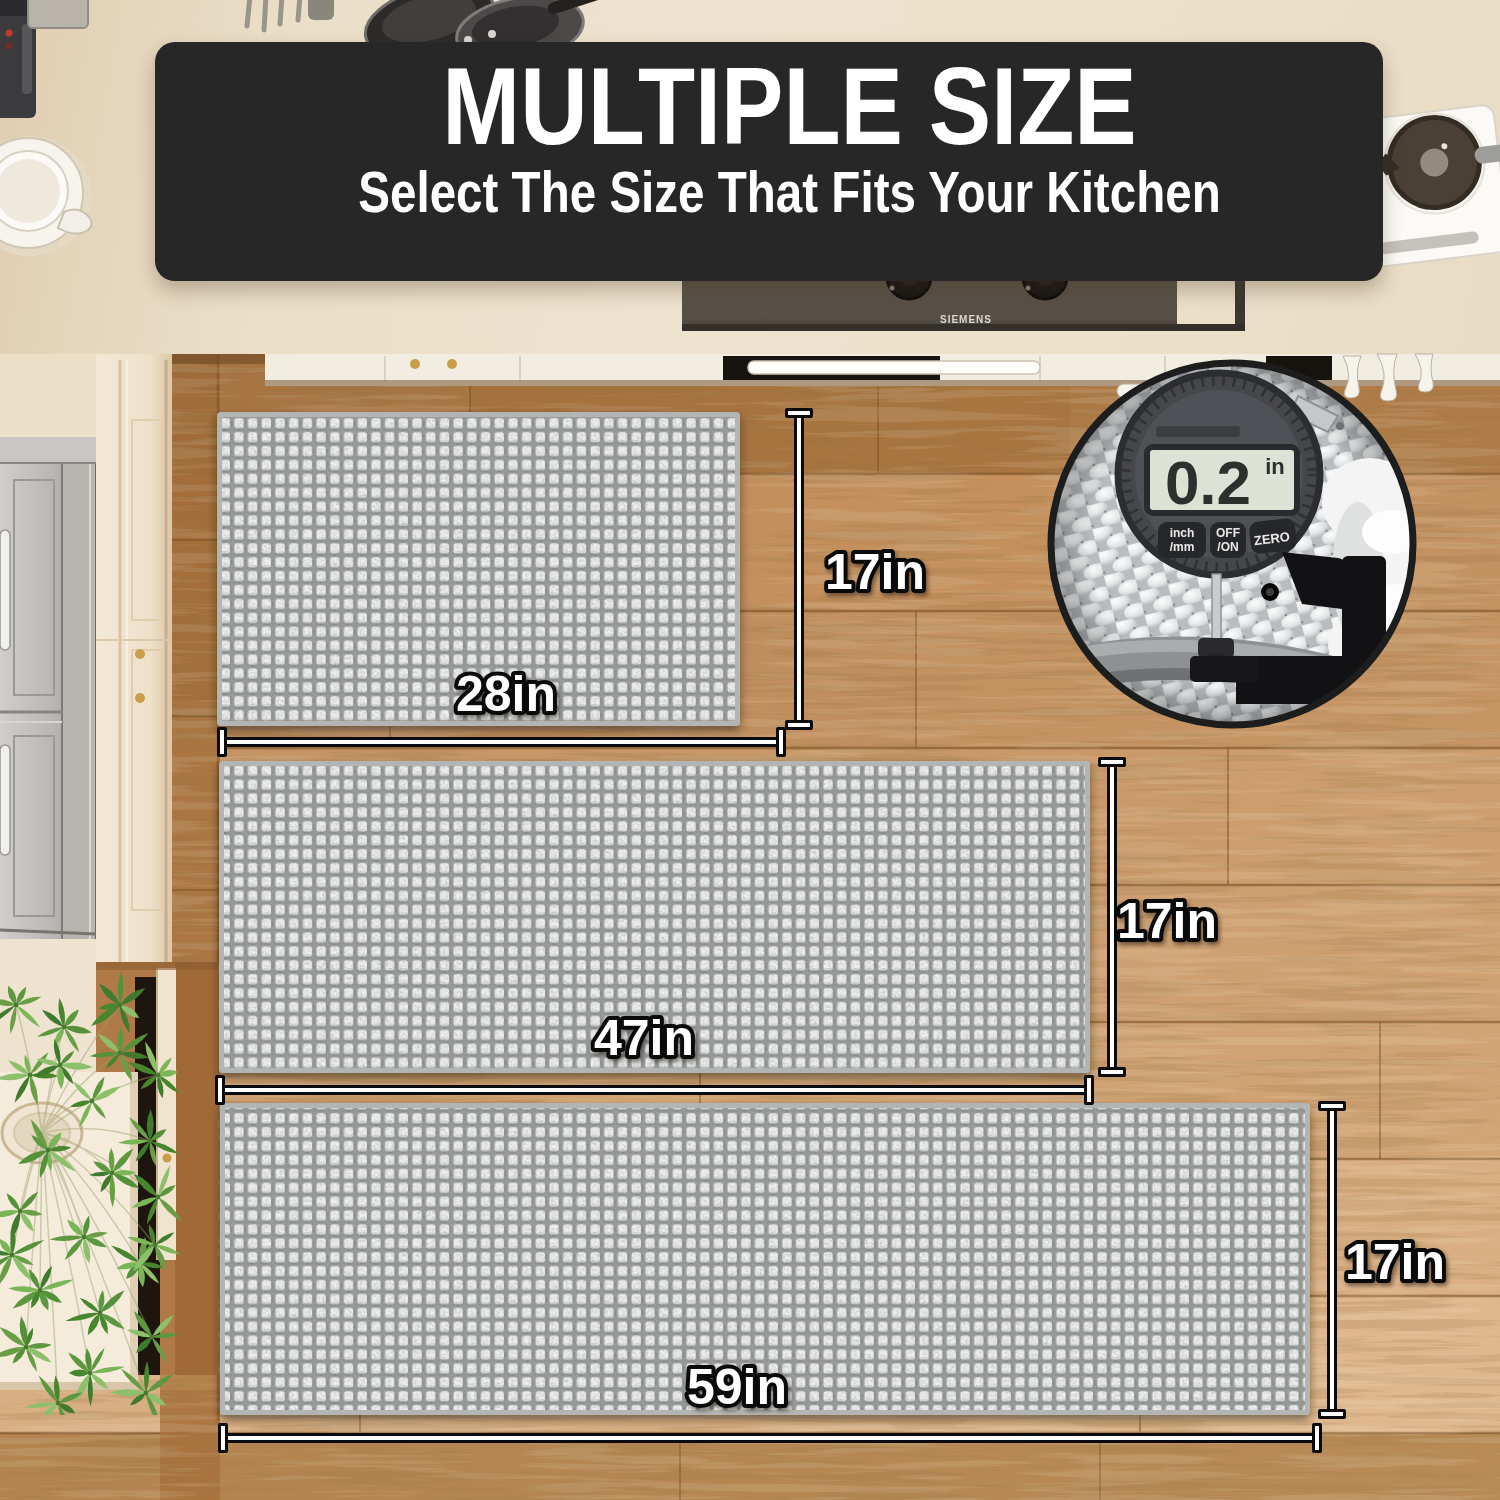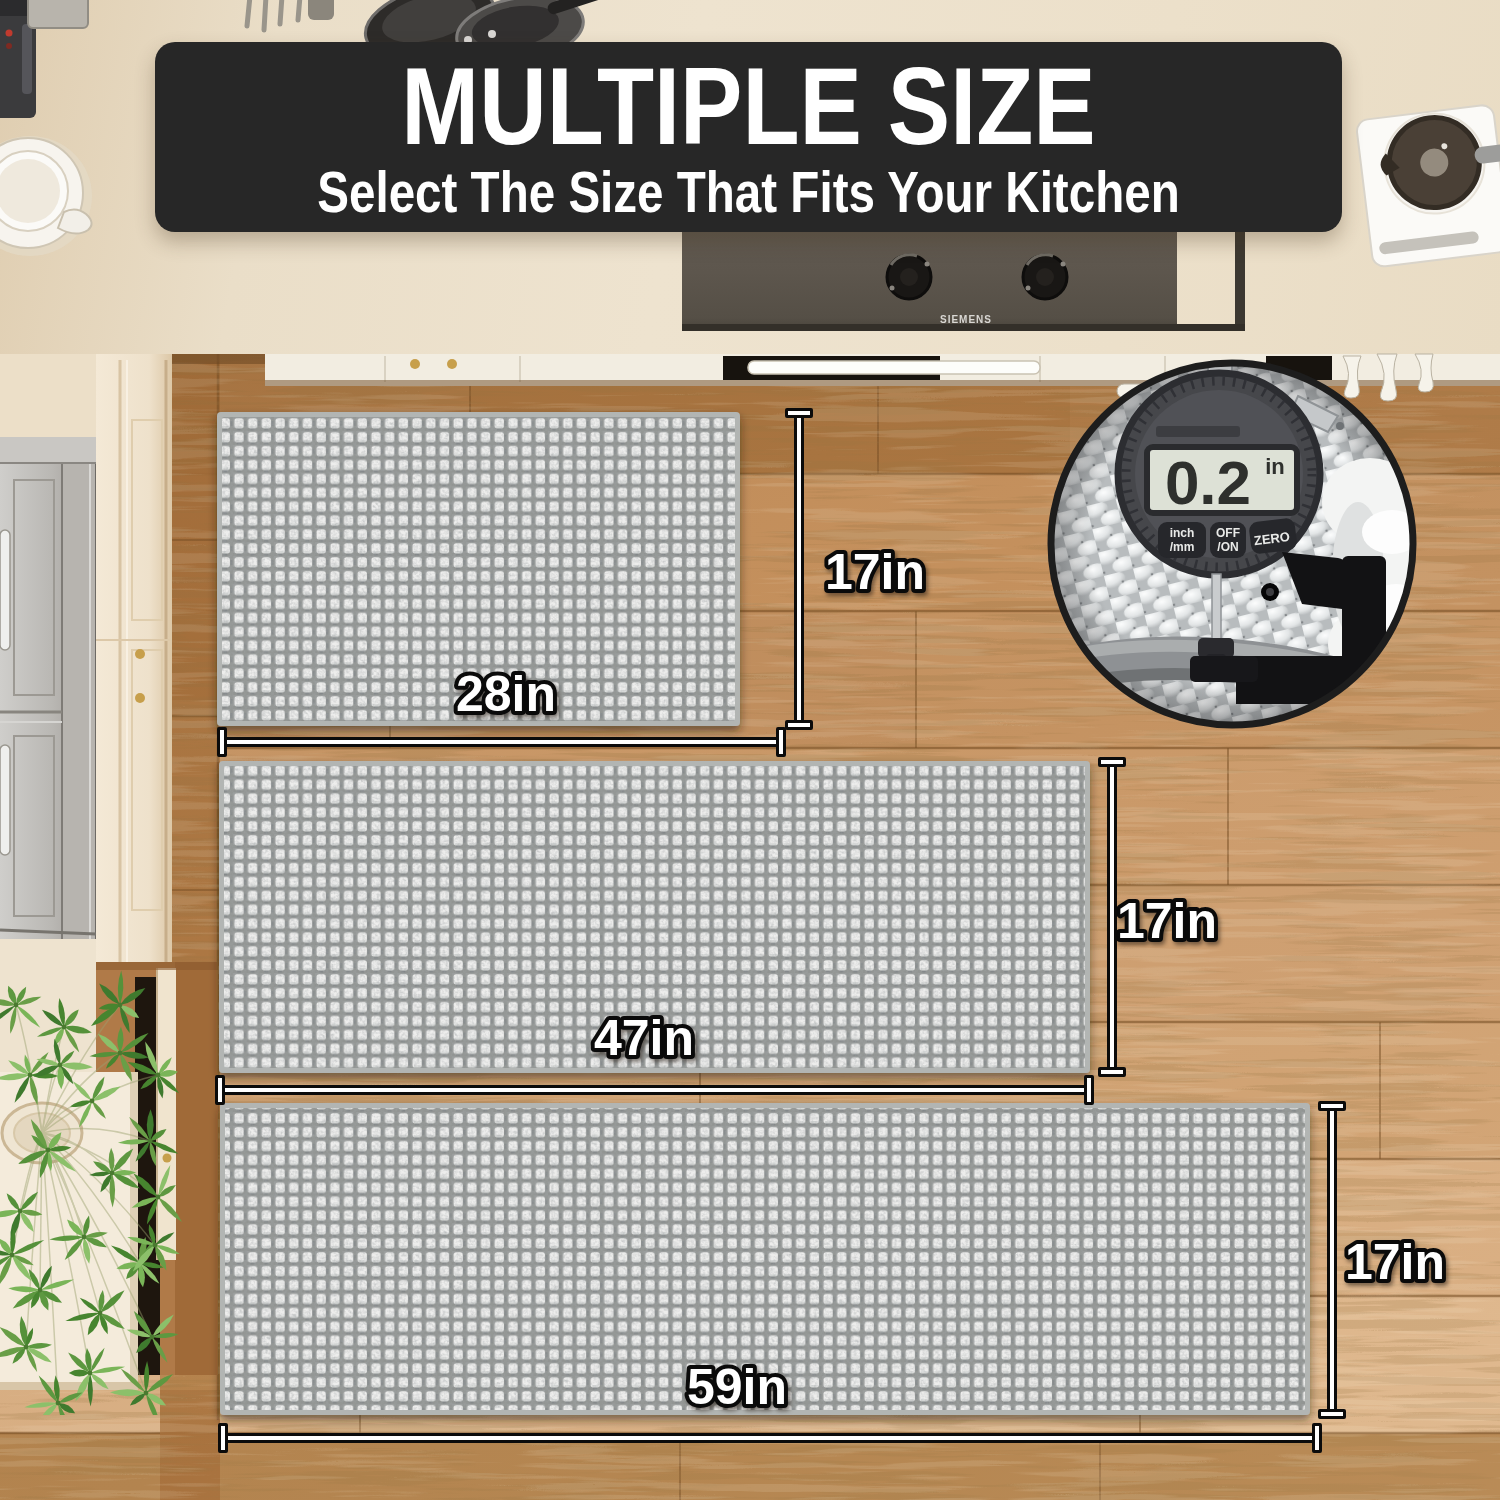--- a/index.html
+++ b/index.html
@@ -754,21 +754,21 @@
     <path d="M196 304 L346 304 L346 352 L196 352 Z" fill="#121214"></path>
     <rect x="150" y="304" width="68" height="26" rx="5" fill="#17171a"></rect>
     <circle cx="230" cy="240" r="9" fill="#060607"></circle>
     <circle cx="230" cy="240" r="4" fill="#3e3e42"></circle>
   </g>
 
   <circle cx="192" cy="192" r="181" fill="none" stroke="#1d1d1d" stroke-width="7"></circle>
 </svg>
 </div>
 
-<div class="abs" id="banner" style="left:155px;top:42px;width:1187px;height:190px;border-radius:20px;
-  background:#272727;box-shadow:0 10px 20px rgba(70,50,25,.30);text-align:center;color:#fff;">
+<div class="abs" id="banner" style="left:155px;top:42px;width:1187px;height:239px;border-radius:20px;
+  background:#272727;box-shadow:0 10px 20px rgba(70,50,25,.30);text-align:center;color:#fff;padding-left:41px;">
 
   <div id="btitle" style="margin-top:9px;font-weight:bold;font-size:110px;line-height:1.0;transform:scaleX(0.85);transform-origin:50% 50%;">MULTIPLE SIZE</div>
 
   <div id="bsub" style="margin-top:2px;font-weight:bold;font-size:58px;line-height:1.0;transform:scaleX(0.82);transform-origin:50% 50%;">Select The Size That Fits Your Kitchen</div>
 </div>
 
 </div>
 
 </body></html>

